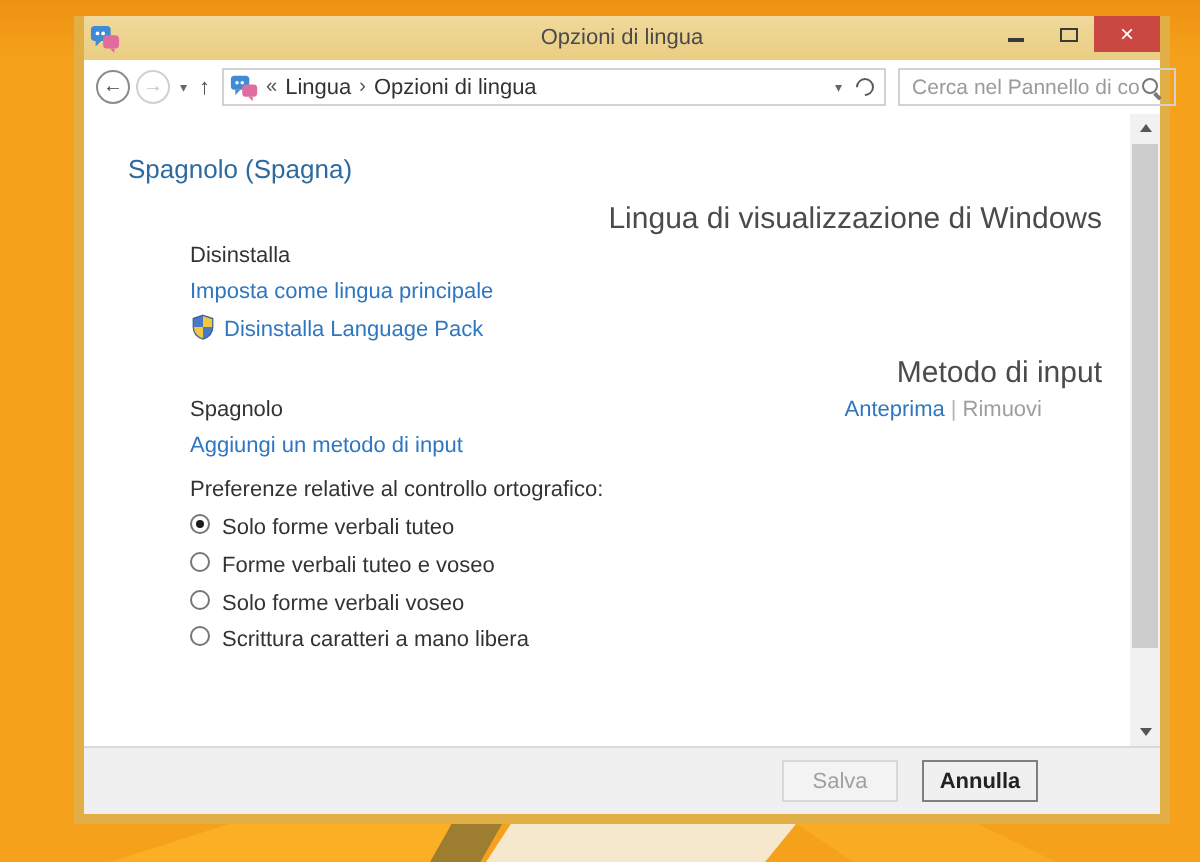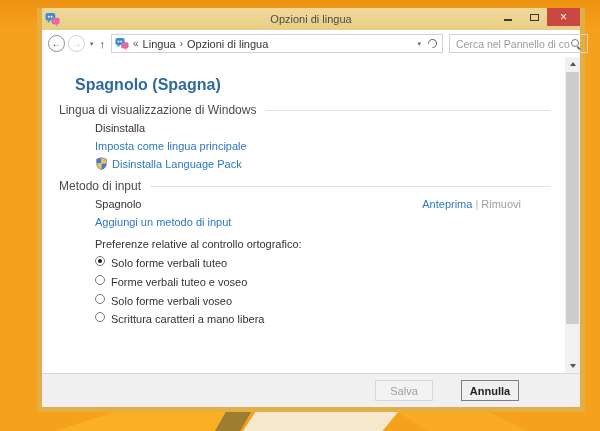--- a/index.html
+++ b/index.html
@@ -52,22 +52,22 @@
   .search-box input::placeholder{color:#9b9b9b;opacity:1;}
   .magnifier{position:relative;width:12px;height:12px;margin-right:5px;flex:none;}
   .magnifier::before{content:"";position:absolute;left:1px;top:1px;width:6px;height:6px;
     border:1.2px solid #777;border-radius:50%;}
   .magnifier::after{content:"";position:absolute;left:8px;top:8px;width:4px;height:1.5px;
     background:#777;transform:rotate(45deg);transform-origin:0 0;}
 
   
   .content{position:relative;height:316px;background:#fff;overflow:hidden;
     box-sizing:border-box;padding:20px 29px 0 17px;}
-  .page-heading{font-size:16px;color:#2d6a9f;line-height:16px;margin:0 0 10px 16px;font-weight:bold;}
-  .section-row{display:flex;align-items:center;font-size:12px;line-height:14px;color:#4b4b4b;margin-bottom:4px;}
+  .page-heading{font-size:13px;color:#2d6a9f;line-height:16px;margin:0 0 10px 5px;font-weight:normal;}
+  .section-row{display:flex;align-items:flex-end;font-size:15px;line-height:14px;color:#4b4b4b;margin-bottom:4px;flex-direction:column;}
   .section-row .line{flex:1;height:1px;background:#e3e3e3;margin-left:9px;}
   .row{font-size:11px;line-height:14px;color:#333;margin:0 0 4px 36px;}
   .link{color:#2e77c0;}
   .link-gray{color:#9e9e9e;}
   .sep-pipe{color:#b5b5b5;margin:0 3px;}
   .row-split{display:flex;justify-content:space-between;padding-right:30px;}
   .mt8{margin-top:8px;}
   .mt22{margin-top:22px;}
   .shield-icon{vertical-align:-2px;margin-right:4px;}
   .radio-row{display:flex;align-items:flex-start;}
@@ -83,21 +83,21 @@
   .sb-up{top:0;}
   .sb-down{bottom:0;}
   .tri-up{width:0;height:0;border-left:3.5px solid transparent;border-right:3.5px solid transparent;
     border-bottom:4.5px solid #555;}
   .tri-down{width:0;height:0;border-left:3.5px solid transparent;border-right:3.5px solid transparent;
     border-top:4.5px solid #555;}
   .sb-thumb{position:absolute;left:1px;right:1px;top:15px;height:252px;background:#cdcdcd;}
 
   
   .footer{height:34px;background:#f0f0f0;border-top:1px solid #d9d9d9;box-sizing:border-box;
-    display:flex;align-items:center;justify-content:flex-end;padding-right:61px;gap:28px;}
+    display:flex;align-items:center;justify-content:flex-end;padding-right:61px;gap:12px;}
   .btn{height:21px;font-size:11px;display:flex;align-items:center;justify-content:center;
     box-sizing:border-box;}
   .btn-save{width:58px;background:#f3f3f3;border:1px solid #d8d8d8;color:#9f9f9f;}
   .btn-cancel{width:58px;background:#f0f0f0;border:1px solid #7f7f7f;color:#222;font-weight:bold;}
 </style>
 </head>
 <body>
 
 <div class="screen">
   <div class="wp wp-bright"></div>

